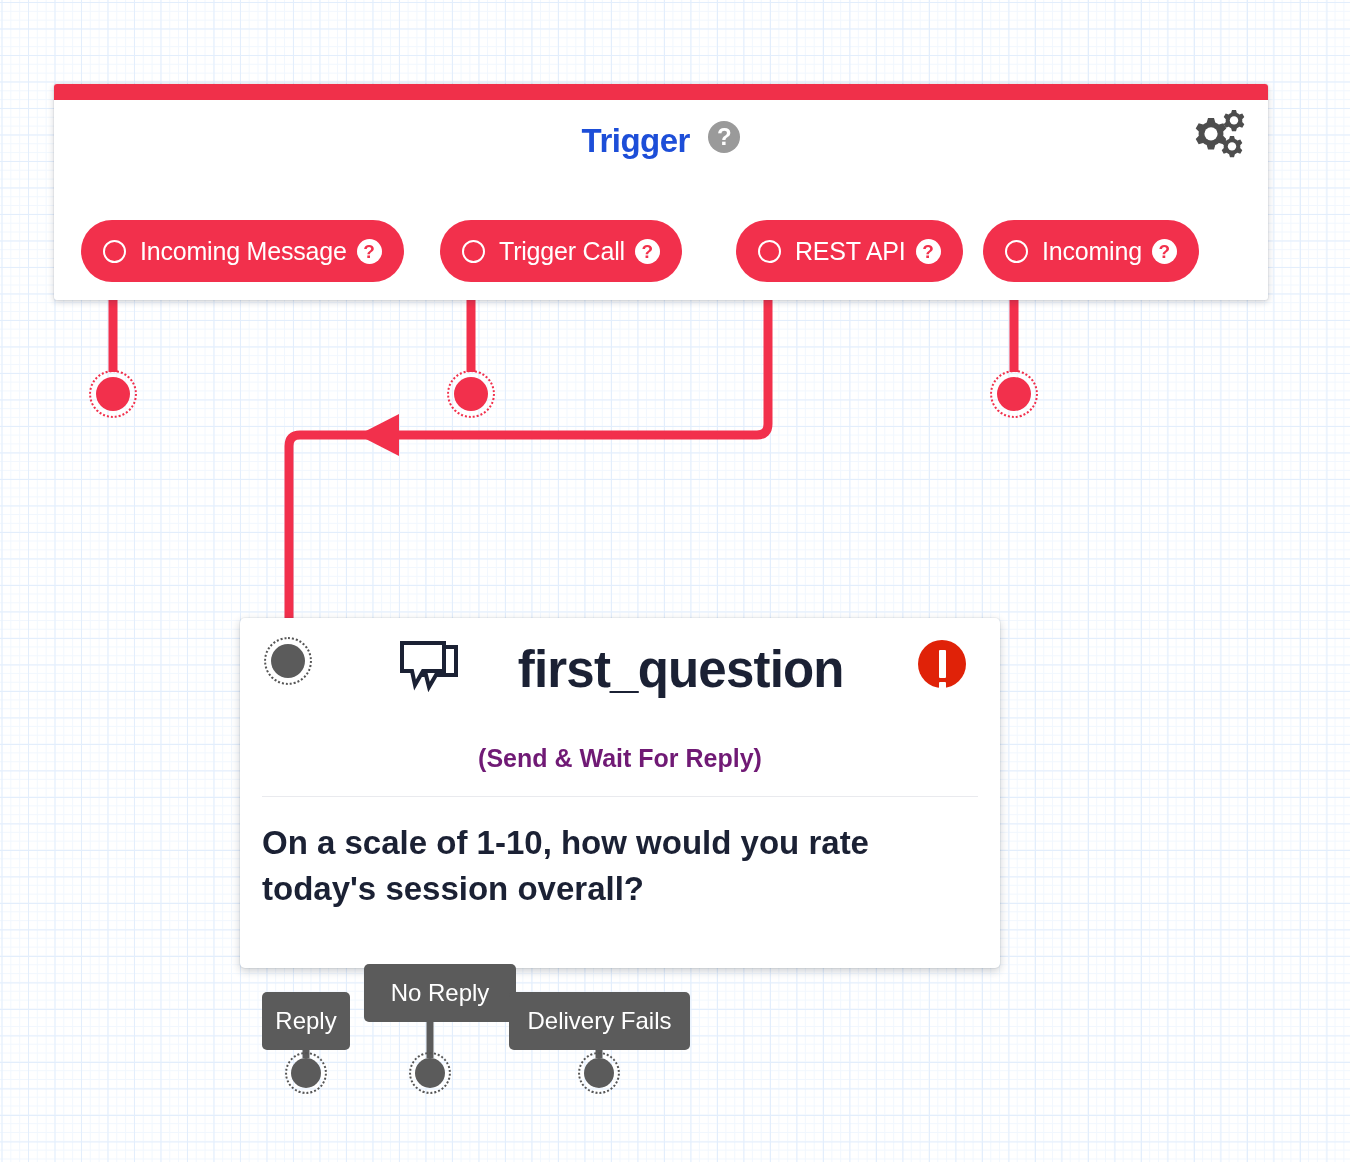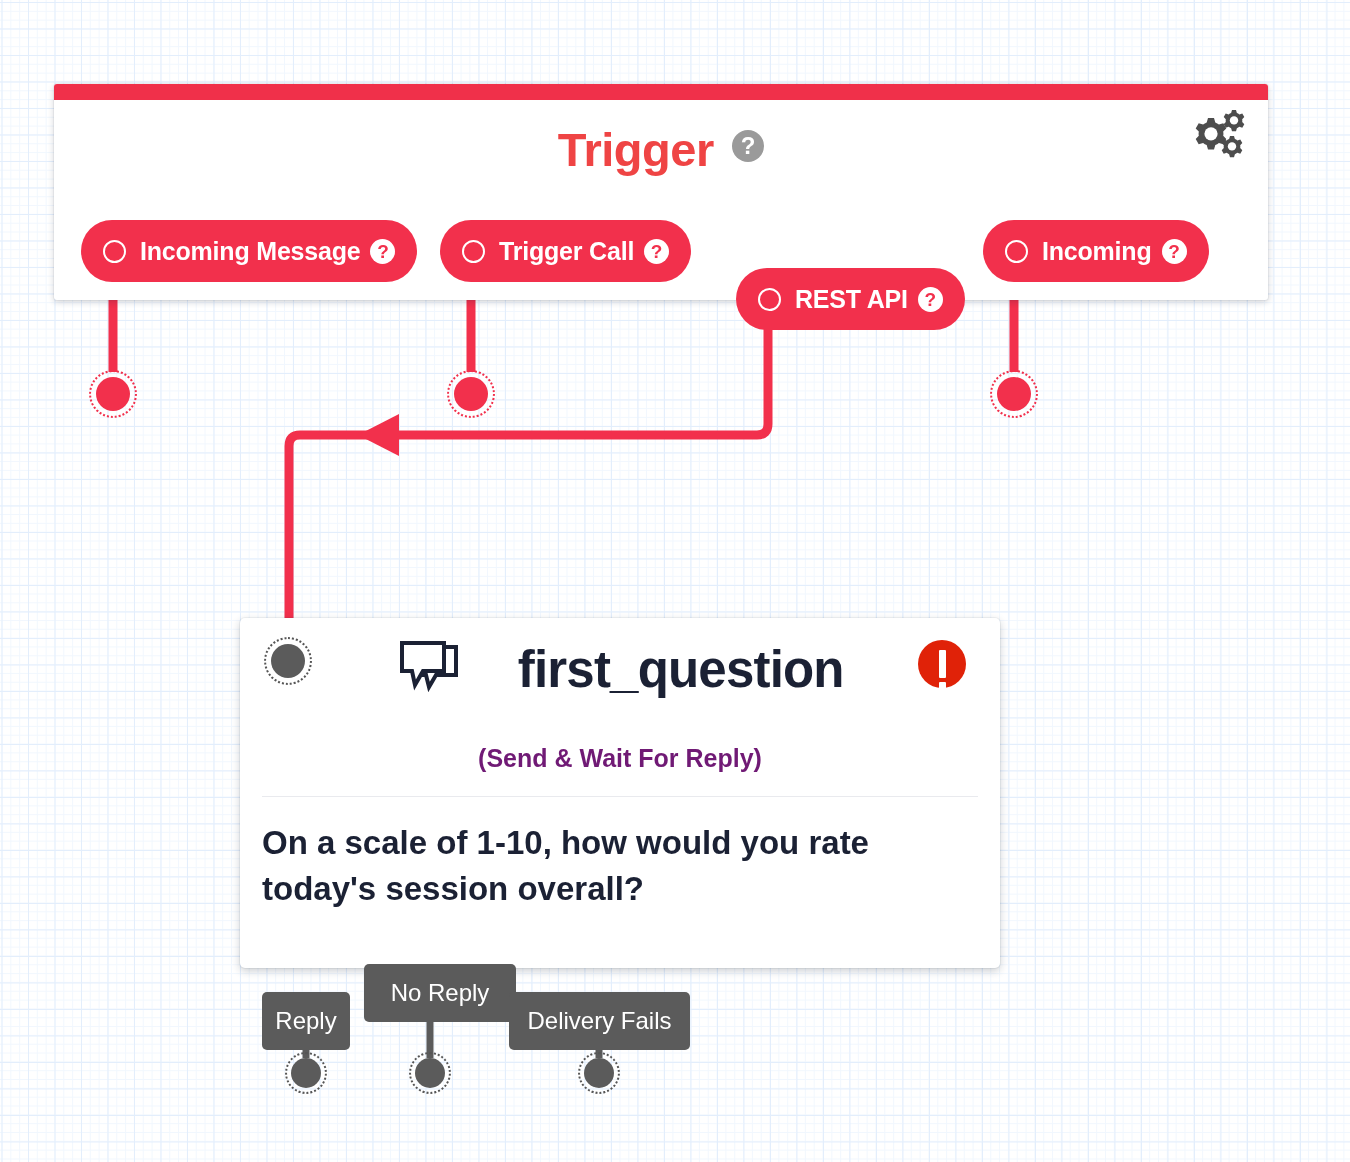--- a/index.html
+++ b/index.html
@@ -61,23 +61,23 @@
   }
   #trigger-title-row {
     position: absolute;
     left: 0;
     top: 38px;
     width: 100%;
     text-align: center;
     white-space: nowrap;
   }
   #trigger-title {
-    font-size: 47px;
-    font-weight: 700;
-    color: #ef4444;
+    font-size: 33px;
+    font-weight: 700;
+    color: #1d4ed8;
     letter-spacing: -0.5px;
     vertical-align: middle;
   }
   .help-circle {
     display: inline-block;
     width: 32px;
     height: 32px;
     border-radius: 50%;
     background: #9a9a9a;
     color: #ffffff;
@@ -116,21 +116,21 @@
     height: 23px;
     border-radius: 50%;
     border: 2.5px solid #ffffff;
     box-sizing: border-box;
     flex: none;
     margin-right: 14px;
   }
   .pill-label {
     color: #ffffff;
     font-size: 25px;
-    font-weight: 700;
+    font-weight: 400;
     letter-spacing: -0.2px;
   }
   .pill-help {
     flex: none;
     margin-left: 10px;
     width: 25px;
     height: 25px;
     border-radius: 50%;
     background: #ffffff;
     color: #F2304C;
@@ -345,21 +345,21 @@
   <span class="pill-label">Incoming Message</span>
   <span class="pill-help">?</span>
 </div>
 
 <div class="pill" style="left:440px;">
   <span class="pill-radio"></span>
   <span class="pill-label">Trigger Call</span>
   <span class="pill-help">?</span>
 </div>
 
-<div class="pill" style="left:736px;margin-top:48px;">
+<div class="pill" style="left:736px;">
   <span class="pill-radio"></span>
   <span class="pill-label">REST API</span>
   <span class="pill-help">?</span>
 </div>
 
 <div class="pill" style="left:983px;">
   <span class="pill-radio"></span>
   <span class="pill-label">Incoming</span>
   <span class="pill-help">?</span>
 </div>

